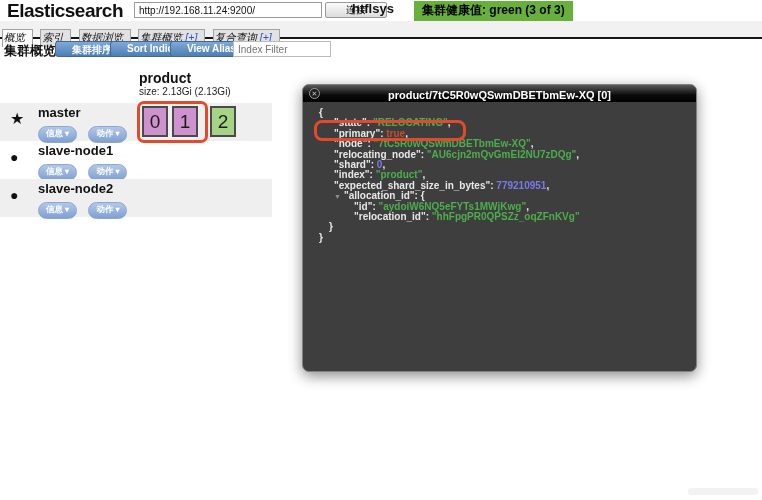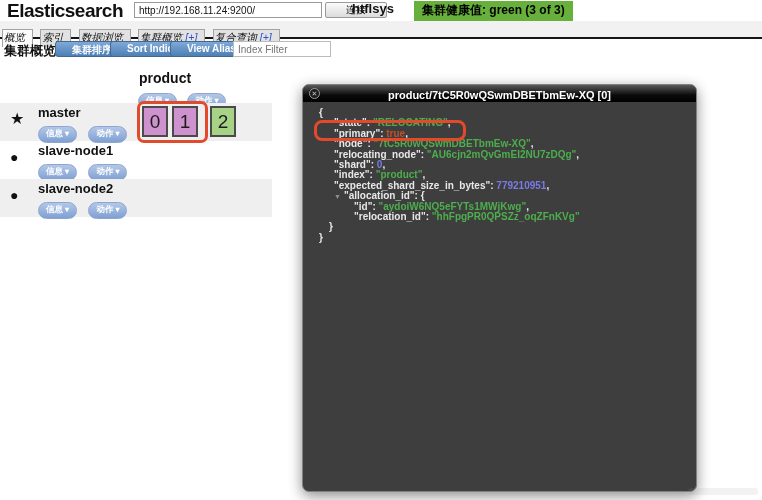--- a/index.html
+++ b/index.html
@@ -46,21 +46,21 @@
   .node-pills .pill { margin-right:7px; }
 
   
   .shard { position:absolute; top:106px; width:26px; height:31px; border:2px solid #4a4a4a; font-size:19px; color:#1d1d1d; display:flex; align-items:center; justify-content:center; cursor:pointer; }
   .shard.relocating { background:#ce93ce; }
   .shard.started { background:#a7d387; }
   .shard0 { left:142px; } .shard1 { left:172px; } .shard2 { left:210px; }
   .shard-annotation { left:137px; top:101px; width:71px; height:42px; border:3px solid #e34a2b; border-radius:7px; pointer-events:none; }
 
   
-  .modal { left:302px; top:84px; width:395px; height:408px; background:#3e3e3e; border:1px solid #818181; border-radius:7px; box-shadow:0 4px 14px rgba(0,0,0,0.45); }
+  .modal { left:302px; top:84px; width:395px; height:288px; background:#3e3e3e; border:1px solid #818181; border-radius:7px; box-shadow:0 4px 14px rgba(0,0,0,0.45); }
   .modal-titlebar { position:absolute; left:0; top:0; width:100%; height:17px; background:linear-gradient(#5a5a5a,#0a0a0a 60%,#000); border-radius:6px 6px 0 0; text-align:center; }
   .modal-title { font-size:11px; font-weight:bold; color:#fff; line-height:17px; }
   .modal-close { position:absolute; left:6px; top:3px; width:11px; height:11px; border-radius:50%; background:#1c1c1c; border:1px solid #9a9a9a; cursor:pointer; }
   .modal-close::after { content:"✕"; position:absolute; left:0; top:0; width:100%; height:100%; font-size:7px; color:#c2c2c2; line-height:9px; text-align:center; }
 
   .json-block { position:absolute; left:16px; top:23px; font-size:10px; font-weight:bold; line-height:10.4px; color:#e8e8e8; white-space:nowrap; }
   .jline { height:10.4px; }
   .ind1 { padding-left:15px; } .ind2 { padding-left:35px; } .indclose { padding-left:10px; }
   .jkey, .jpunct { color:#e8e8e8; }
   .jstr { color:#4cae4c; }
@@ -91,20 +91,21 @@
 </div>
 
 <div class="abs overview-title">集群概览</div>
 <button class="blue-btn caret" style="left:55px;">集群排序</button>
 <button class="blue-btn caret" style="left:110px;">Sort Indices</button>
 <button class="blue-btn caret" style="left:170px;">View Aliases</button>
 <input class="abs filter-input" placeholder="Index Filter" style="">
 
 <div class="abs index-header">
   <div class="index-name">product</div>
+  <div class="index-meta">size: 2.13Gi (2.13Gi)</div>
   <div class="pills">
     <span class="pill"><span>信息</span><span class="caret"></span></span>
     <span class="pill"><span>动作</span><span class="caret"></span></span>
   </div>
 </div>
 
 <div class="abs node-row striped row-master">
   <span class="node-icon">★</span>
   <div class="node-name">master</div>
   <div class="node-pills">

